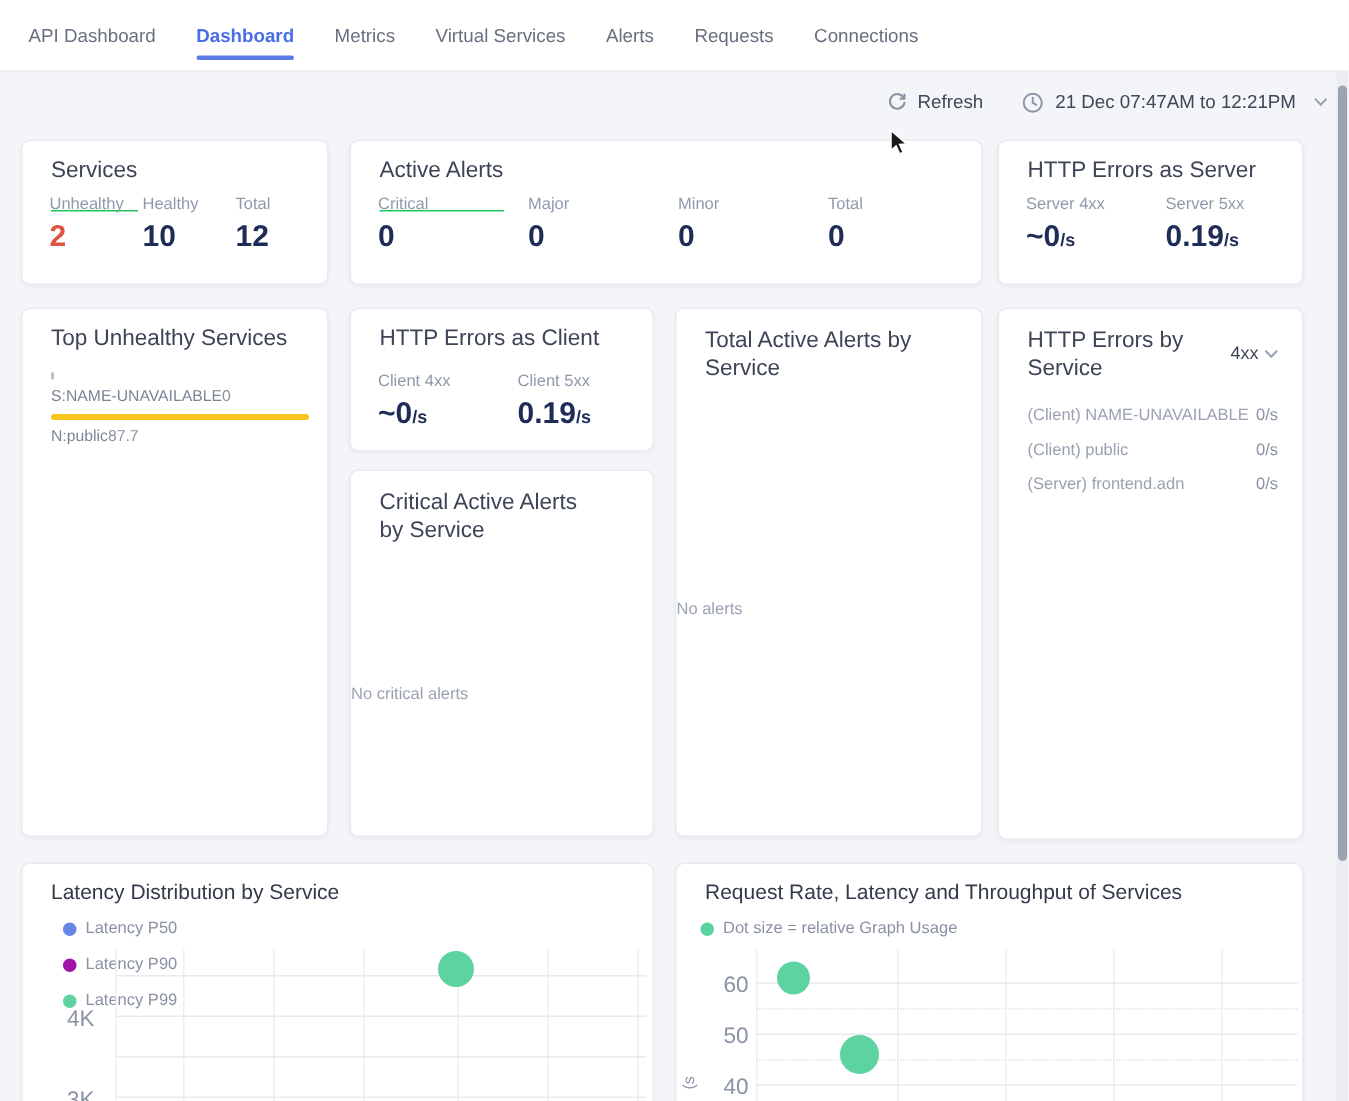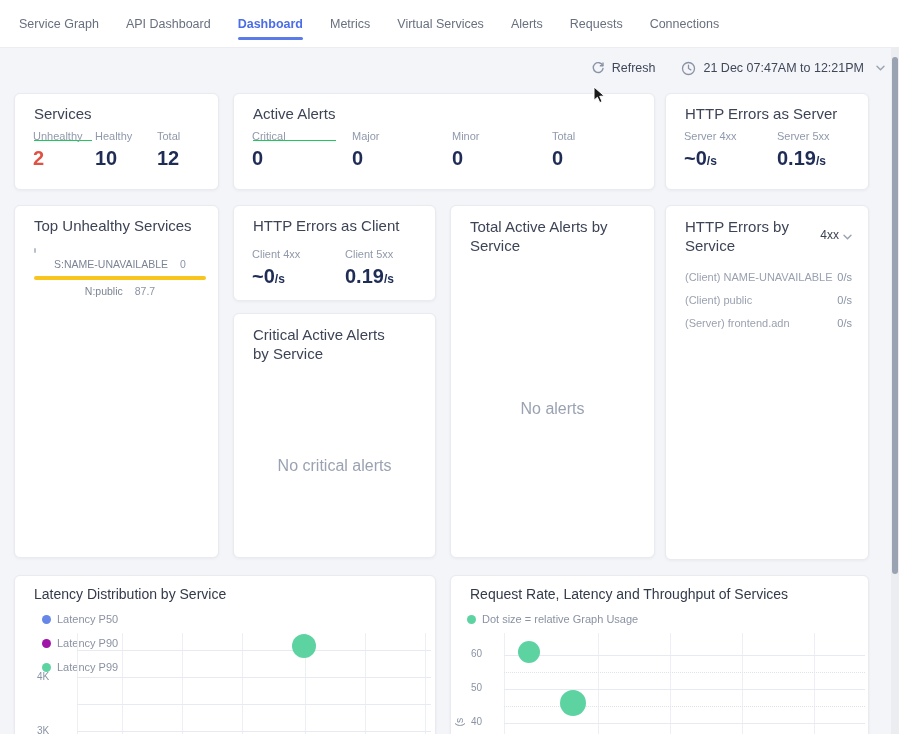--- a/index.html
+++ b/index.html
@@ -42,59 +42,58 @@
   .metric .m-value { font-size:20px; font-weight:bold; color:#1e2c56; }
   .metric .m-unit  { font-size:12px; font-weight:bold; }
   .metrics.w62 .metric { width:62px; }
   .metrics.w100 .metric { width:100px; }
   .metrics.w93 .metric { width:93px; }
   .metrics.t42 { top:42px; }
 
   
   .tu-list { position:absolute; left:19px; top:40px; width:172px; }
   .tu-bar { height:3px; border-radius:2px; margin:2px 0 3px 0; }
-  .tu-row { display:flex; justify-content:center; font-size:10.5px; color:#7b8495; padding:2px 0 4px 0;gap:12px; }
+  .tu-row { display:flex; justify-content:flex-start; font-size:10.5px; color:#7b8495; padding:2px 0 4px 0; }
   .tu-row .tu-val { color:#8a93a5; }
 
   
-  .empty-msg { position:absolute; left:0; width:100%; text-align:center; font-size:16px; color:#9aa2b2; }
+  .empty-msg { position:absolute; left:0; width:100%; text-align:left; font-size:11px; color:#9aa2b2; }
 
   
   .filter { position:absolute; right:16px; top:20px; display:flex; align-items:center; gap:4px; cursor:pointer; }
   .filter .f-val { font-size:12px; color:#3c4354; font-weight:500; }
   .hb-list { position:absolute; left:19px; top:60px; width:167px; }
   .hb-row { display:flex; justify-content:space-between; font-size:11px; color:#9aa1b0; padding:5px 0 6px 0; }
   .hb-row .hb-val { color:#8a93a5; }
 
   
   .chart-title { position:absolute; left:19px; top:10px; font-size:14px; color:#333a49; font-weight:500; }
   .legend { position:absolute; top:37px; display:flex; align-items:center; gap:12px; }
   .legend-item { display:flex; align-items:center; gap:6px; font-size:11px; color:#8a92a3; }
   .legend-dot { width:9px; height:9px; border-radius:50%; }
   .plot { position:absolute; overflow:visible; }
   .vline { position:absolute; top:0; bottom:0; width:1px; background:#edeff4; }
   .hline { position:absolute; left:0; right:0; height:1px; background:#e7eaf0; }
   .hline.dotted { background:none; border-top:1px dotted #dfe3ea; }
   .dot { position:absolute; border-radius:50%; }
-  .ytick { position:absolute; font-size:10px; color:#8a93a5; text-align:left; }
+  .ytick { position:absolute; font-size:15px; color:#8a93a5; text-align:right; }
   .ylabel-rot { position:absolute; font-size:10.5px; color:#8a93a5; transform:rotate(-90deg); }
 
   
   .scroll-track { position:absolute; right:0; top:48px; width:8px; height:686px; background:#ecedf1; }
   .scroll-thumb { position:absolute; right:1px; top:57px; width:6px; height:517px; background:#9aa3b2; border-radius:3px; }
 
   .cursor { position:absolute; left:593px; top:86px; z-index:20; }
 </style>
 </head>
 <body>
 
 <div class="page">
 
   <div class="nav">
-    <div class="tab">Service Graph</div>
     <div class="tab">API Dashboard</div>
     <div class="tab active">Dashboard</div>
     <div class="tab">Metrics</div>
     <div class="tab">Virtual Services</div>
     <div class="tab">Alerts</div>
     <div class="tab">Requests</div>
     <div class="tab">Connections</div>
   </div>
 
   <div class="toolbar">

